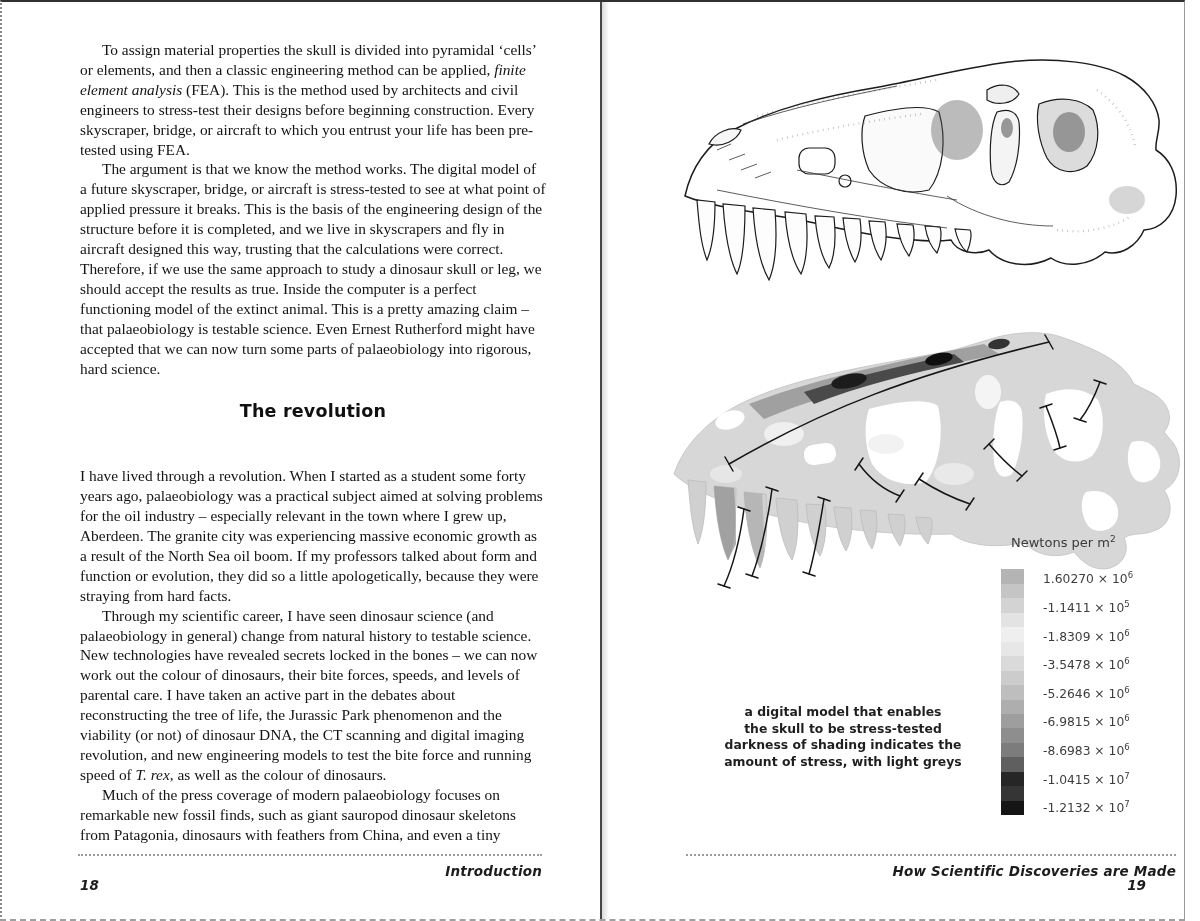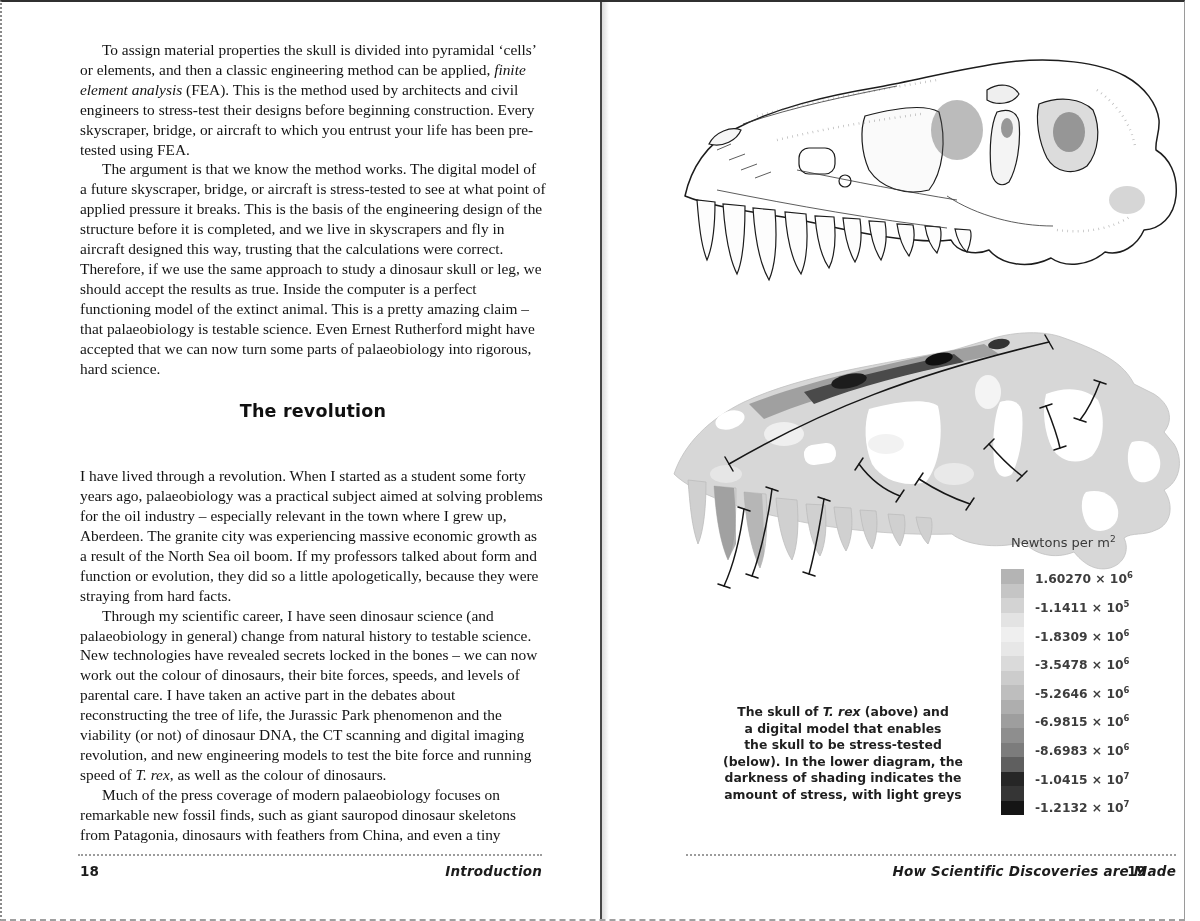--- a/index.html
+++ b/index.html
@@ -29,35 +29,35 @@
     font-family:"DejaVu Sans", sans-serif; font-weight:700; font-size:17.5px;
     text-align:center; color:#101010; margin:24px 0 30px 0; letter-spacing:.2px;
   }
 
   
   .pagefoot{
     position:absolute; top:852px; border-top:2px dotted #9c9c9c; padding-top:7px;
     font-family:"DejaVu Sans", sans-serif; font-weight:700; font-size:13.5px; color:#1c1c1c;
   }
   .pagefoot .ptitle{display:block; text-align:right; letter-spacing:.2px;font-style:italic;}
-  .pagefoot .pnum{position:absolute; top:7px;}
+  .pagefoot .pnum{position:absolute; top:21px;font-style:italic;}
   .foot-left{left:76px; width:464px;}
   .foot-left .pnum{left:2px;}
   .foot-right{left:684px; width:490px;}
   .foot-right .pnum{right:30px;margin-left:32px;}
 
   
   .skull-top{position:absolute; left:655px; top:18px; width:540px; height:300px;}
   .fea-model{position:absolute; left:652px; top:322px; width:545px; height:265px;}
 
   .legend{position:absolute; left:995px; top:532px; width:175px;
     font-family:"DejaVu Sans", sans-serif; color:#3c3c3c;}
   .legend-title{font-size:13px; margin-left:14px; color:#3a3a3a;}
   .legend-title sup{font-size:9px;}
-  .legend-body{display:flex; gap:11px; margin-top:19px;font-weight:bold;}
+  .legend-body{display:flex; gap:19px; margin-top:19px;}
   .colorbar{width:23px; height:246px; margin-left:4px; display:flex; flex-direction:column;}
   .colorbar div{flex:1;}
   .legend-labels{height:246px; display:flex; flex-direction:column; justify-content:space-between;
     font-size:12.3px; color:#3d3d3d; line-height:13px;}
   .legend-labels sup{font-size:8.5px;}
 
   .caption{position:absolute; left:697px; top:702px; width:288px; text-align:center;
     font-family:"DejaVu Sans", sans-serif; font-weight:700; font-size:12.4px;
     line-height:16.5px; color:#1f1f1f;}
 </style>
@@ -230,24 +230,22 @@
             <div><span>-5.2646 × 10</span><sup>6</sup></div>
             <div><span>-6.9815 × 10</span><sup>6</sup></div>
             <div><span>-8.6983 × 10</span><sup>6</sup></div>
             <div><span>-1.0415 × 10</span><sup>7</sup></div>
             <div><span>-1.2132 × 10</span><sup>7</sup></div>
           </div>
       </div>
     </div>
 
     <div class="caption" id="caption">
-        <div><span>The skull of </span><span class="it">T. rex</span><span> (above) and</span></div>
         <div><span>a digital model that enables</span></div>
         <div><span>the skull to be stress-tested</span></div>
-        <div><span>(below). In the lower diagram, the</span></div>
         <div><span>darkness of shading indicates the</span></div>
         <div><span>amount of stress, with light greys</span></div>
       </div>
 
     <footer class="pagefoot foot-right">
       <span class="ptitle">How Scientific Discoveries are Made</span>
       <span class="pnum">19</span>
     </footer>
   </section>
 </div>

